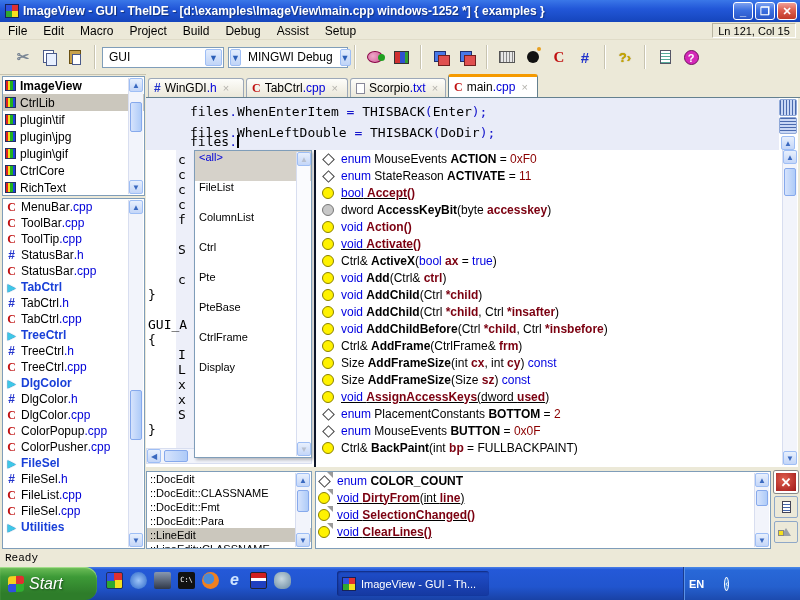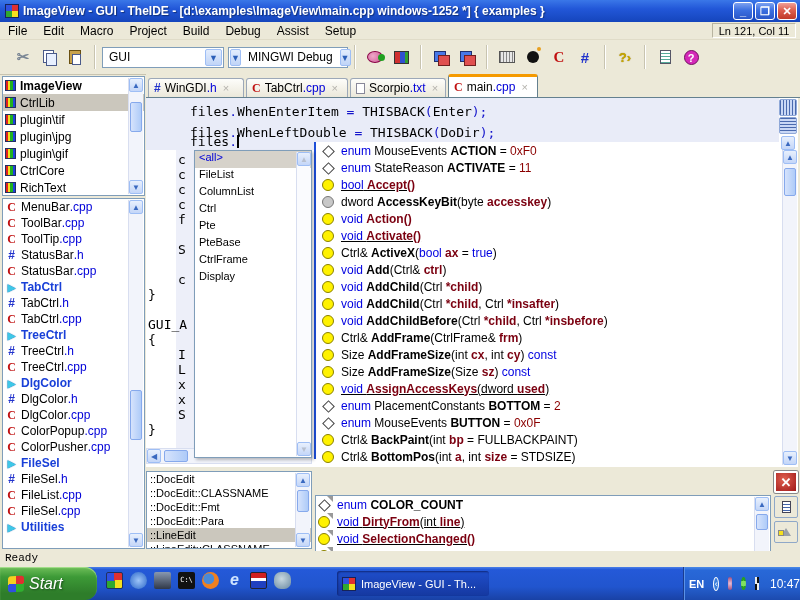--- a/index.html
+++ b/index.html
@@ -112,27 +112,27 @@
     line-height:15px; white-space:pre; }
   .c-k { color:#0000E0; } .c-p { color:#000; } .c-b { font-weight:bold; color:#000; }
   .c-n { font-weight:bold; color:#7B0010; } .c-m { color:#8B0000; } .c-o { color:#1414CC; }
   .cursor { display:inline-block; width:2px; height:13px; background:#000; vertical-align:-2px; }
 
   .hsb { position:absolute; left:0; top:350px; width:166px; height:16px; background:#F2F4FB; border:1px solid #D8DEF0; }
 
   
   .popup { position:absolute; left:48px; top:52px; width:118px; height:308px; background:#fff;
     border:1px solid #7F9DB9; box-shadow:2px 2px 3px rgba(0,0,0,.25); }
-  .popup-row { height:17px; line-height:13px; font-size:11px; padding-left:4px; white-space:nowrap; }
+  .popup-row { height:30px; line-height:13px; font-size:11px; padding-left:4px; white-space:nowrap; }
   .popup-row.sel { background:#D6D2CA; color:#0000D8; }
   .popup .vsb { width:14px; background:#FAFBFE; }
 
   
-  .assist { position:absolute; left:168px; top:44px; width:484px; height:317px; background:#fff;
-    border-left:2px solid #1d4ed8; }
+  .assist { position:absolute; left:168px; top:52px; width:484px; height:317px; background:#fff;
+    border-left:2px solid #0f172a; }
   .arow { display:flex; align-items:center; height:17px; font-size:12px; white-space:nowrap; padding-left:6px; }
   .aicon { width:12px; height:12px; flex:0 0 auto; margin-right:7px; position:relative; }
   .aicon.d::before { content:""; position:absolute; left:2px; top:2px; width:7px; height:7px; background:#fff;
     border:1px solid #444; transform:rotate(45deg); }
   .aicon.y::before { content:""; position:absolute; left:0; top:0; width:10px; height:10px; border-radius:50%;
     background:#FFF200; border:1px solid #8A8000; }
   .aicon.g::before { content:""; position:absolute; left:0; top:0; width:10px; height:10px; border-radius:50%;
     background:#C8C8C8; border:1px solid #777; }
   .aicon.badge::after { content:""; position:absolute; right:-3px; top:-3px; width:0; height:0;
     border-top:6px solid #999; border-left:6px solid transparent; }
@@ -141,21 +141,21 @@
     background-image:repeating-linear-gradient(180deg,transparent 0 2px,#46A 2px 3px); flex:0 0 auto; }
 
   
   .splitbtn { position:absolute; width:18px; height:17px; background:#C9D8F6; border:1px solid #8FA8D8;
     border-radius:2px; background-image:repeating-linear-gradient(90deg,#4A6AAE 0 1px,transparent 1px 3px); }
 
   
   .bottompanel { position:absolute; left:146px; top:471px; width:654px; height:78px; }
   .blist { position:absolute; top:0; height:78px; background:#fff; border:1px solid #7F9DB9; overflow:hidden; }
   #bl-list { left:0; width:166px; }
-  #br-list { left:169px; width:456px;margin-top:24px; }
+  #br-list { left:169px; width:456px; }
   .blrow { height:14px; line-height:14px; font-size:11px; padding-left:3px; white-space:nowrap; }
   .blrow.sel { background:#CBC7BD; }
   .brrow { display:flex; align-items:center; height:17px; font-size:12px; white-space:nowrap; padding-left:2px; }
   .sidebtn { position:absolute; width:24px; height:22px; background:#ECE9D8; border:1px solid #8FA8C8;
     border-radius:2px; display:flex; align-items:center; justify-content:center; }
   .sidebtn.red { background:radial-gradient(circle at 40% 35%,#E06050,#A01818); color:#fff; font-weight:bold;
     font-size:13px; border:2px solid #fff; box-shadow:0 0 0 1px #888; }
   .shape-tri { width:0; height:0; border-left:5px solid transparent; border-right:5px solid transparent;
     border-bottom:8px solid #9AA0A8; position:relative; }
   .shape-sq { position:absolute; width:6px; height:6px; background:#F5E020; border:1px solid #888; right:2px; top:2px; }
@@ -182,21 +182,21 @@
   .qli.internet-explorer-icon { color:#CFE4FF; font-size:16px; font-weight:bold; font-style:italic; text-align:center; line-height:16px; }
   .qli.floppy-icon { background:linear-gradient(180deg,#D02020 0 5px,#fff 5px 8px,#2040C0 8px 17px); border:1px solid #223; }
   .qli.creature-icon { background:radial-gradient(circle at 45% 40%,#C8D8E0,#6888A0); border-radius:40%; }
   .taskbtn { position:absolute; left:337px; top:4px; width:152px; height:25px; border-radius:3px;
     background:linear-gradient(180deg,#1F4ECB,#1538A0); box-shadow:inset 1px 1px 2px #102878;
     display:flex; align-items:center; padding:0 5px; }
   .taskbtn .app-icon { margin:0 5px 0 0; }
   .taskbtn .tlabel { color:#fff; font-size:11px; white-space:nowrap; overflow:hidden; }
   .tray { position:absolute; right:0; top:0; width:117px; height:33px;
     background:linear-gradient(180deg,#4A8AE8 0%,#2868D8 10%,#2560CE 60%,#1C4AAE 100%);
-    border-left:1px solid #1A3C90; box-shadow:inset 1px 0 0 #5A92E8; display:flex; align-items:center; gap:9px; padding-left:5px; }
+    border-left:1px solid #1A3C90; box-shadow:inset 1px 0 0 #5A92E8; display:flex; align-items:center; gap:20px; padding-left:5px; }
   .tray .lang { color:#fff; font-size:11px; font-weight:bold; }
   .tray .chev { width:14px; height:14px; border-radius:50%; background:#3A7EDC; border:1px solid #fff;
     color:#fff; font-size:9px; line-height:12px; text-align:center; }
   .tray .ti1 { width:13px; height:13px; border-radius:3px; background:radial-gradient(circle,#E8C0D8,#A04878); }
   .tray .ti2 { width:13px; height:13px; border-radius:50%; background:radial-gradient(circle,#80E060 0 40%,#28A020 45%); }
   .tray .ti3 { width:13px; height:13px;
     background:conic-gradient(#111 0 25%,#EEE 0 50%,#111 0 75%,#EEE 0 100%); }
   .tray .clock { color:#fff; font-size:12px; margin-left:2px; }
 </style>
 </head>
@@ -216,21 +216,21 @@
 
   <div class="menubar" id="menubar">
     <div class="menu-item">File</div>
       <div class="menu-item">Edit</div>
       <div class="menu-item">Macro</div>
       <div class="menu-item">Project</div>
       <div class="menu-item">Build</div>
       <div class="menu-item">Debug</div>
       <div class="menu-item">Assist</div>
       <div class="menu-item">Setup</div>
-      <div class="caret-box">Ln 121, Col 11</div>
+      <div class="caret-box">Ln 121, Col 15</div>
   </div>
 
   <div class="toolbar">
     <div class="tbtn">
         <span class="ico-cut">✂</span>
       </div>
     <div class="tbtn">
         <span class="ico-pages"></span>
       </div>
     <div class="tbtn">
@@ -562,24 +562,20 @@
             <span class="atext"><span class="c-k">enum</span><span class="c-p"> PlacementConstants </span><span class="c-b">BOTTOM</span><span class="c-p"> = </span><span class="c-m">2</span></span>
           </div>
           <div class="arow">
             <span class="aicon d"></span>
             <span class="atext"><span class="c-k">enum</span><span class="c-p"> MouseEvents </span><span class="c-b">BUTTON</span><span class="c-p"> = </span><span class="c-m">0x0F</span></span>
           </div>
           <div class="arow">
             <span class="aicon y"></span>
             <span class="atext"><span class="c-p">Ctrl&amp; </span><span class="c-b">BackPaint</span><span class="c-p">(int </span><span class="c-n">bp</span><span class="c-p"> = FULLBACKPAINT)</span></span>
           </div>
-          <div class="arow">
-            <span class="aicon y"></span>
-            <span class="atext"><span class="c-p">Ctrl&amp; </span><span class="c-b">BottomPos</span><span class="c-p">(int </span><span class="c-n">a</span><span class="c-p">, int </span><span class="c-n">size</span><span class="c-p"> = STDSIZE)</span></span>
-          </div>
         </div>
     </div>
     <div class="vsb" style="left:636px;right:auto;top:52px;bottom:2px">
       <div class="sb-btn" style="top:0">▲</div>
       <div class="sb-thumb" style="top:18px;height:28px"></div>
       <div class="sb-btn" style="bottom:0">▼</div>
     </div>
 
     <div class="popup">
       <div id="popup-rows">

